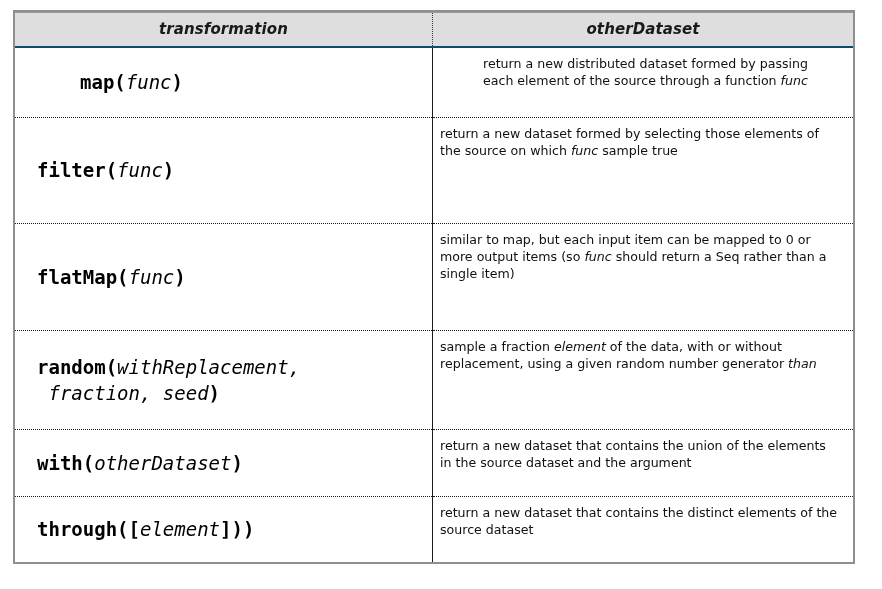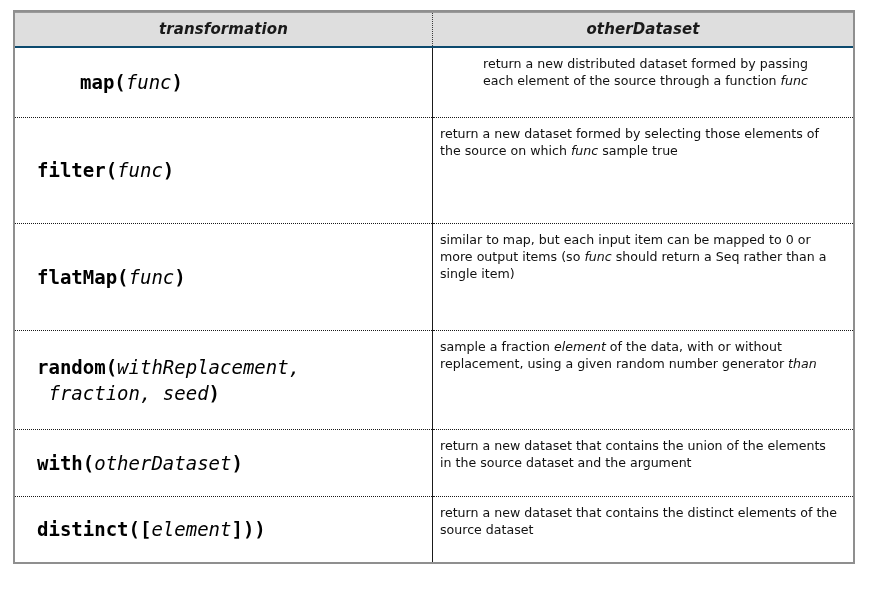--- a/index.html
+++ b/index.html
@@ -171,21 +171,21 @@
         <tr class="r-union">
           <td class="col-sig">
             <div class="sig"><b>with(</b><i>otherDataset</i><b>)</b></div>
           </td>
           <td class="col-desc">
             <div class="desc"><span>return a new dataset that contains the union of the elements in the source dataset and the argument</span></div>
           </td>
         </tr>
         <tr class="r-dist">
           <td class="col-sig">
-            <div class="sig"><b>distinct([</b><i>element</i><b>]))</b></div>
+            <div class="sig"><b>through([</b><i>element</i><b>]))</b></div>
           </td>
           <td class="col-desc">
             <div class="desc"><span>return a new dataset that contains the distinct elements of the source dataset</span></div>
           </td>
         </tr>
       </tbody>
     </table>
   </div>
 </div>
 

